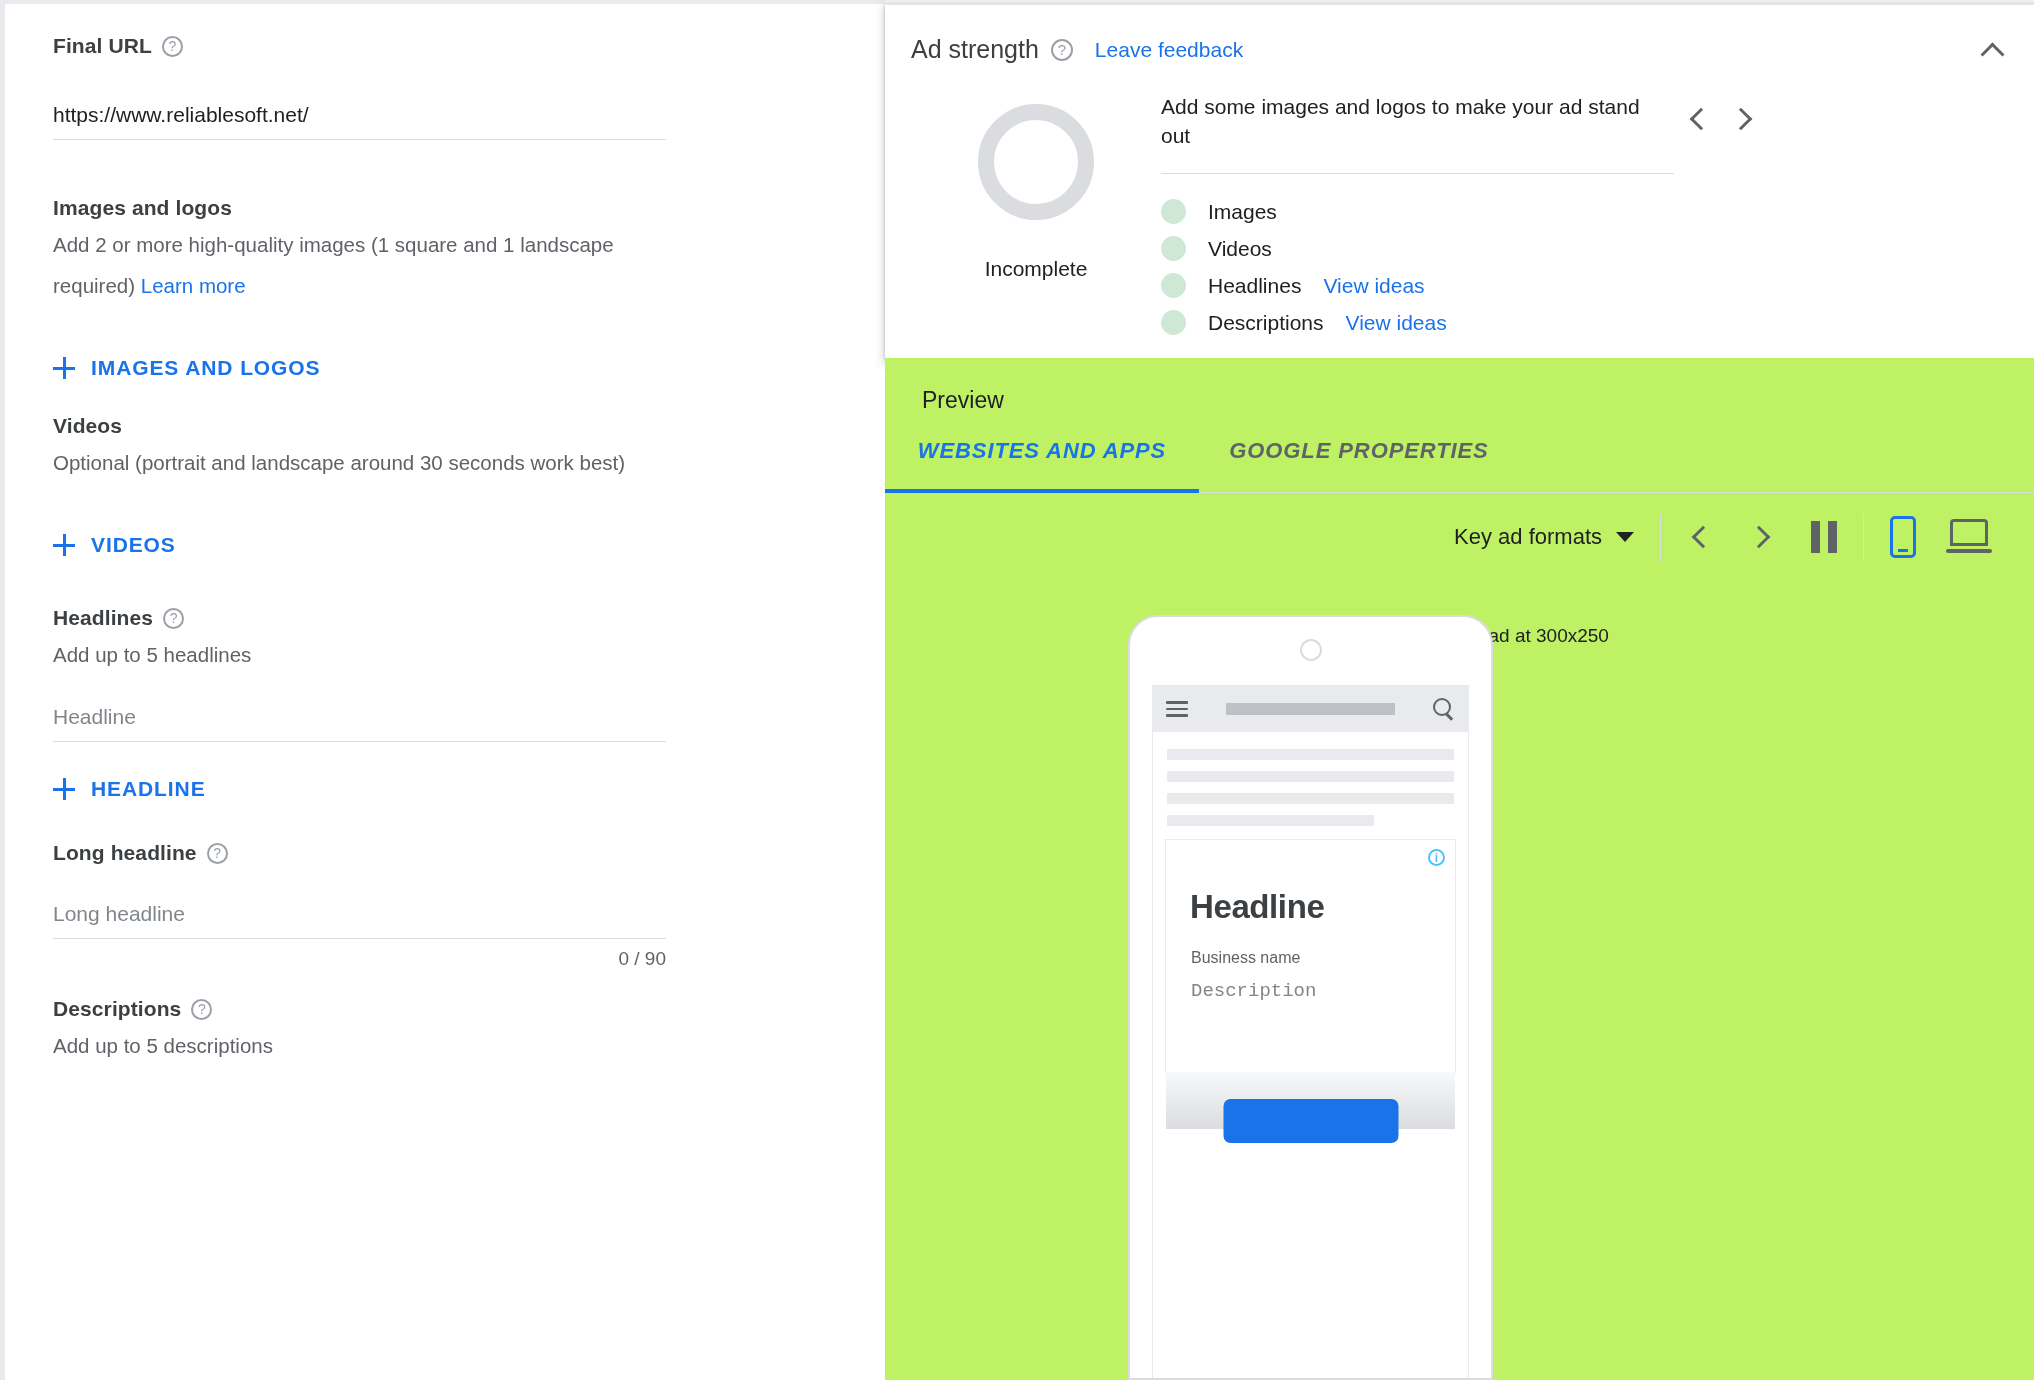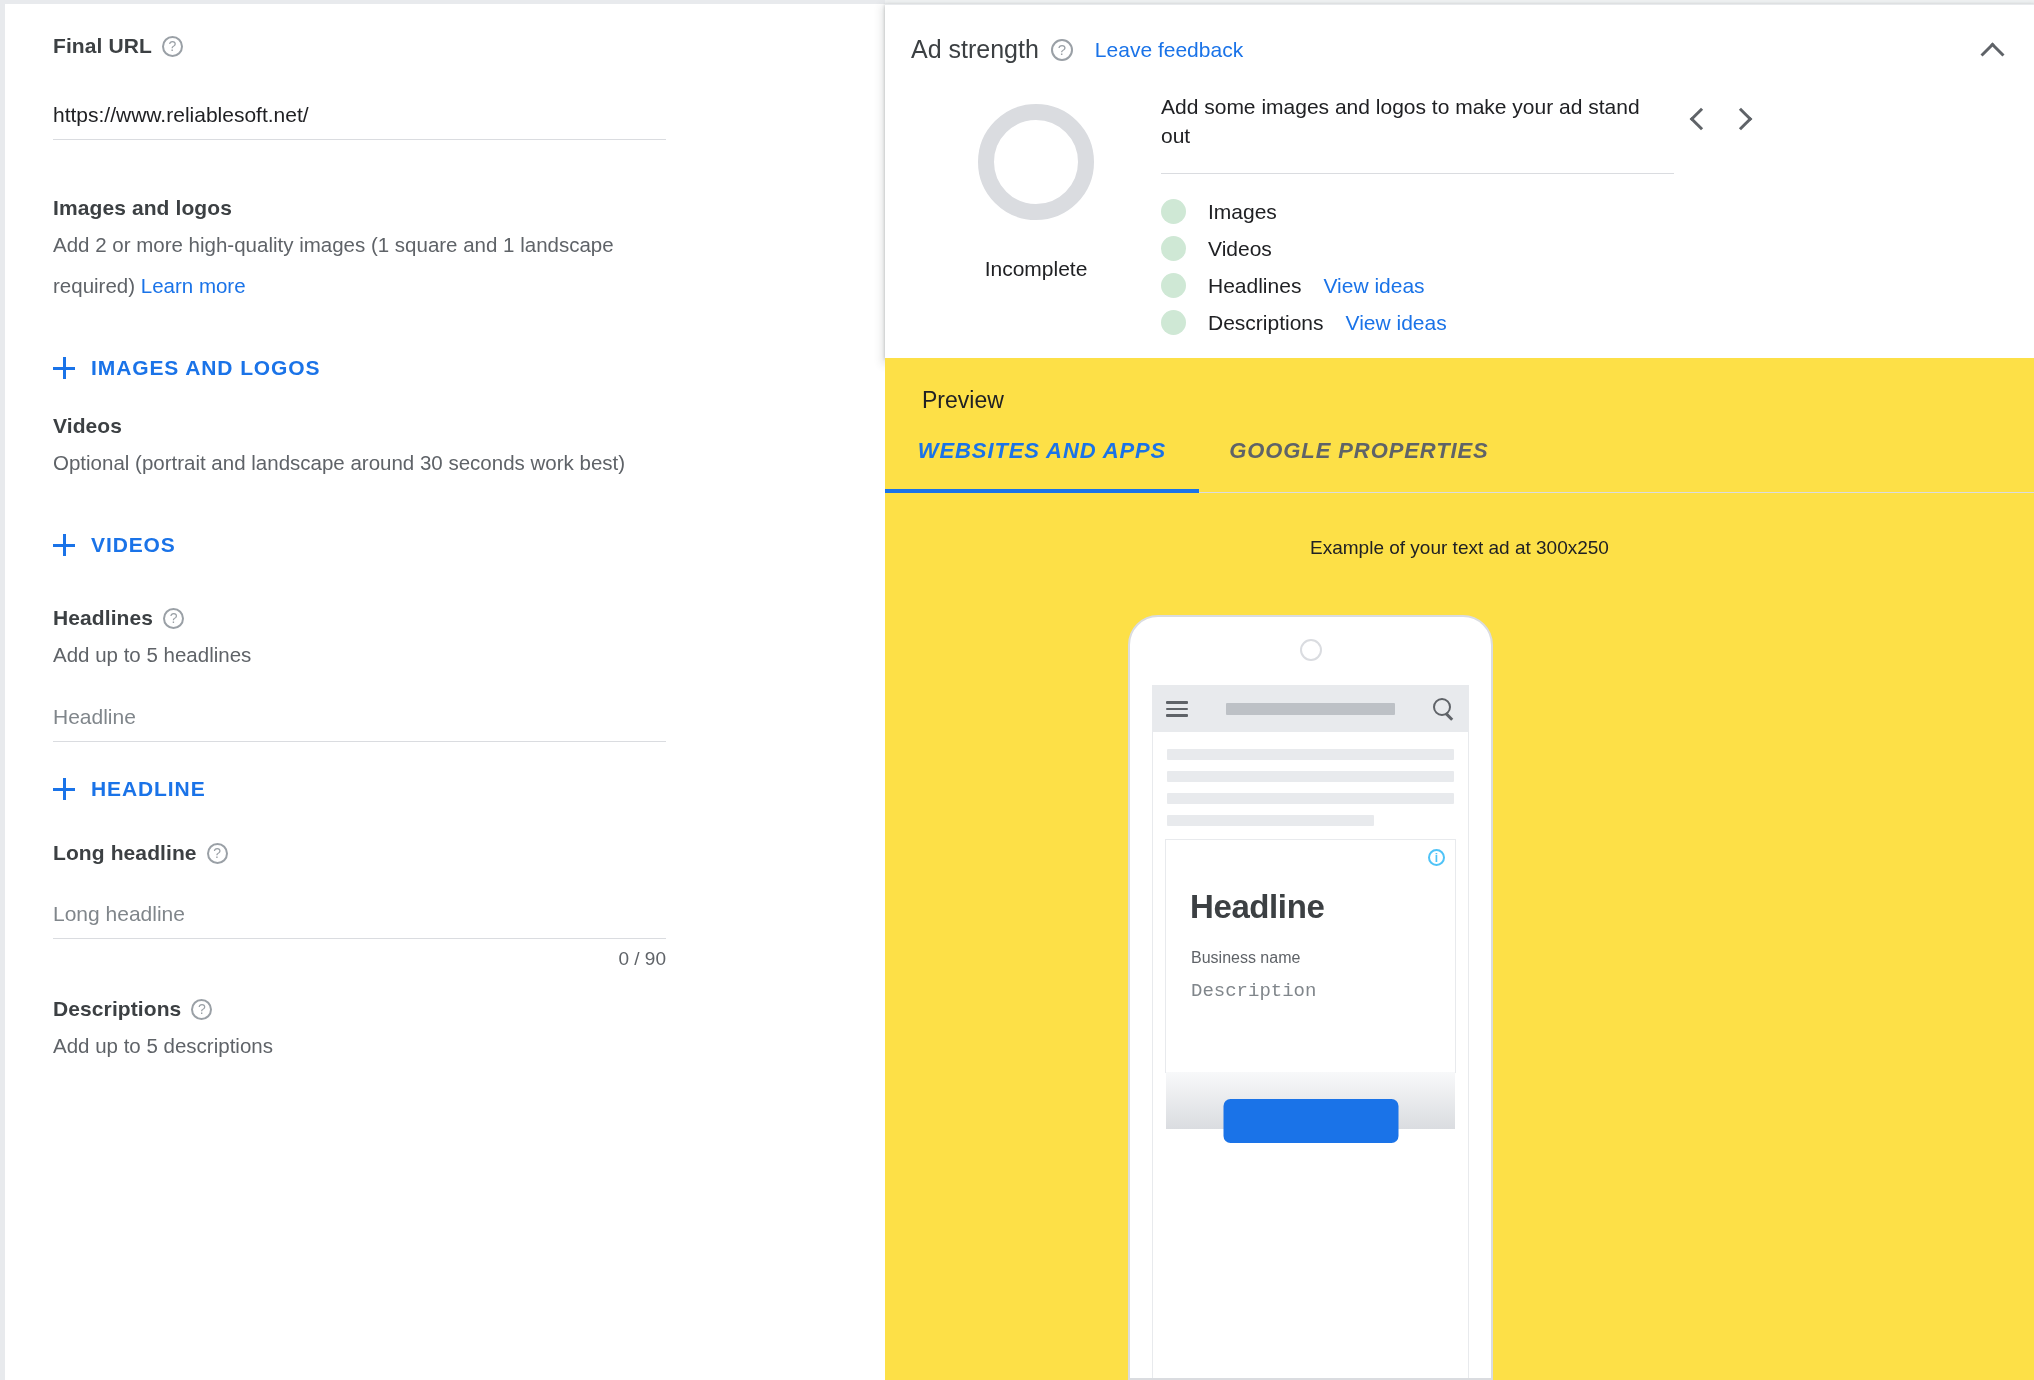--- a/index.html
+++ b/index.html
@@ -117,21 +117,21 @@
   .as-divider { height: 1px; background: #dadce0; margin: 23px 0 0 0; width: 513px; }
   .as-list { margin-top: 19px; text-align: right; }
   .as-item { display: flex; align-items: center; height: 37px; }
   .dot { width: 25px; height: 25px; border-radius: 50%; background: #cfe8d5; flex: 0 0 auto; }
   .as-item-label { margin-left: 22px; font-size: 21px; color: #202124; }
   .as-item-link { margin-left: 22px; font-size: 21px; color: #1a73e8; cursor: pointer; }
 
   
   .preview-area {
     position: absolute; left: 0; top: 358px; width: 1149px; height: 1022px;
-    background: #fde047;
+    background: #bef264;
   }
   .preview-title { font-size: 23px; color: #202124; padding: 29px 0 0 37px; }
   .tabs { display: flex; margin-top: 24px; border-bottom: 1px solid #dadce0; }
   .tab {
     font-size: 22px; letter-spacing: .9px; font-weight: bold; color: #5f6368;
     padding: 0 0 25px 0; cursor: pointer; text-align: center; font-style: italic;
   }
   .tab.t1 { width: 314px; color: #1a73e8; border-bottom: 4px solid #1a73e8; margin-bottom: -1px; }
   .tab.t2 { width: 320px; }
   .toolbar { display: flex; align-items: center; justify-content: flex-end; height: 88px; padding-right: 42px; }
@@ -310,20 +310,43 @@
     </div>
 
     <div class="preview-area">
       <div class="preview-title">Preview</div>
 
       <div class="tabs">
         <div class="tab t1">WEBSITES AND APPS</div>
         <div class="tab t2">GOOGLE PROPERTIES</div>
       </div>
 
+      <div class="toolbar">
+        <div class="kaf">
+          <span>Key ad formats</span>
+          <span class="caret-down"></span>
+        </div>
+        <span class="tb-sep"></span>
+        <div class="tb-icons">
+          <span class="arrow left"></span>
+          <span class="arrow right"></span>
+          <span class="pause">
+              <span></span>
+              <span></span>
+            </span>
+        </div>
+        <span class="tb-sep"></span>
+        <div class="dev-icons">
+          <span class="phone-ico"></span>
+          <span class="laptop-ico">
+            <span class="scr"></span>
+              <span class="base"></span>
+          </span>
+        </div>
+      </div>
 
       <div class="example-caption">Example of your text ad at 300x250</div>
 
       <div class="phone">
         <div class="speaker"></div>
         <div class="phone-screen">
           <div class="screen-bar">
             <span class="hamburger">
                 <span></span>
                 <span></span>

